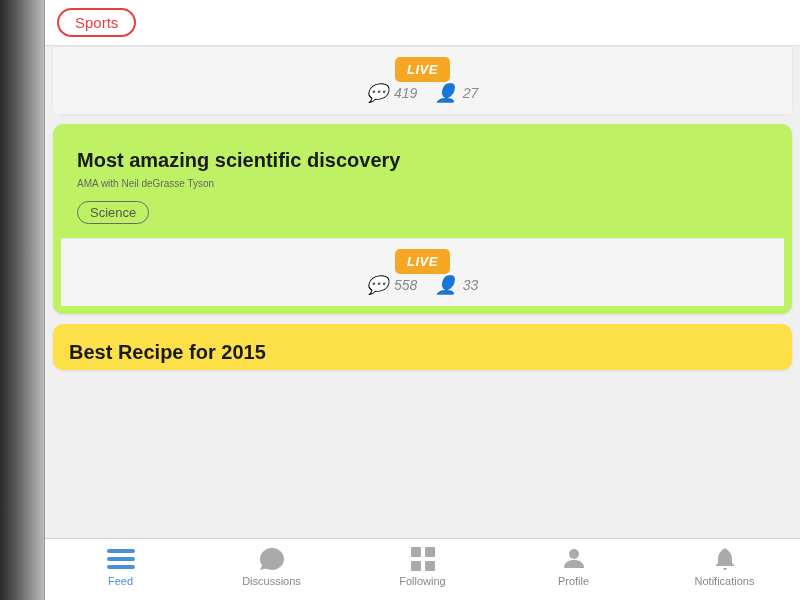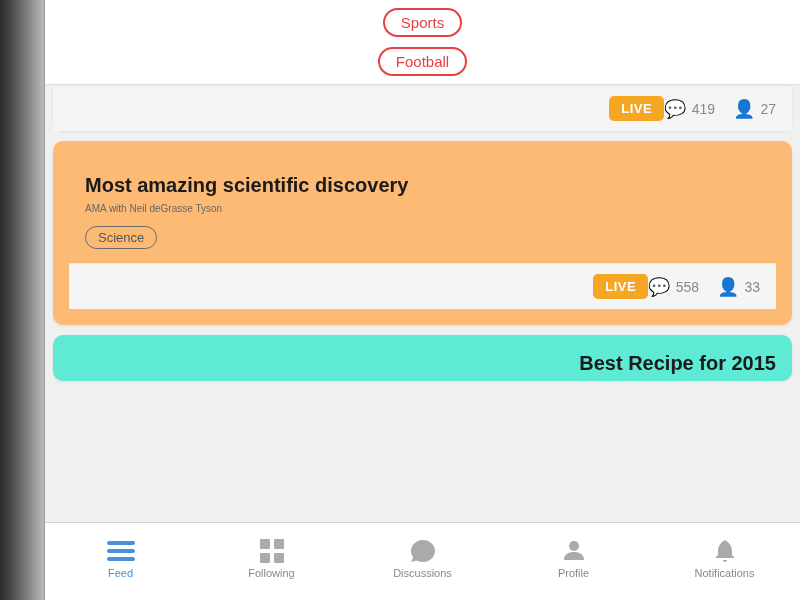--- a/index.html
+++ b/index.html
@@ -43,43 +43,43 @@
       bottom: 78px;
       overflow: hidden;
       background: #f0f0f0;
     }
 
     
     .tags-row {
       background: #fff;
       padding: 8px 12px 8px 12px;
       display: flex;
-      flex-direction: column;
+      flex-direction: row;
       align-items: center;
       gap: 10px;
       border-bottom: 1px solid #e0e0e0;
     }
 
     .tag-pill {
       border: 2px solid #e84040;
       border-radius: 20px;
       padding: 4px 16px;
       color: #e84040;
       font-size: 15px;
       font-weight: 500;
       background: #fff;
       cursor: pointer;
     }
 
     
     .card {
-      background: #fdba74;
+      background: #bef264;
       border-radius: 10px;
       margin: 10px 8px;
-      padding: 16px;
+      padding: 8px;
       overflow: hidden;
       box-shadow: 0 1px 3px rgba(0,0,0,0.08);
     }
 
     .card-body {
       padding: 16px 16px 0 16px;
     }
 
     .card-title {
       font-size: 20px;
@@ -103,24 +103,25 @@
       font-size: 13px;
       color: #555;
       margin-bottom: 14px;
     }
 
     
     .live-bar {
       background: #f5f5f5;
       padding: 10px 16px;
       display: flex;
-      flex-direction: row;
-      align-items: center;
-      justify-content: flex-end;
+      flex-direction: column;
+      align-items: center;
+      justify-content: flex-start;
       border-top: 1px solid #e8e8e8;
+      font-style: italic;
     }
 
     .live-badge {
       background: #f5a623;
       color: #fff;
       font-size: 13px;
       font-weight: 700;
       padding: 5px 12px;
       border-radius: 5px;
       letter-spacing: 0.5px;
@@ -150,21 +151,21 @@
       font-weight: 400;
       color: #888;
     }
 
     
     .bottom-nav {
       position: absolute;
       bottom: 0;
       left: 0;
       right: 0;
-      height: 78px;
+      height: 62px;
       background: #fff;
       border-top: 1px solid #d0d0d0;
       display: flex;
       flex-direction: row;
       align-items: stretch;
     }
 
     .nav-item {
       flex: 1;
       display: flex;
@@ -204,40 +205,38 @@
       height: 4px;
       border-radius: 2px;
       background: #4a90d9;
     }
     .feed-line:nth-child(1) { width: 28px; }
     .feed-line:nth-child(2) { width: 28px; }
     .feed-line:nth-child(3) { width: 28px; }
 
     
     .card-partial {
-      background: #5eead4;
+      background: #fde047;
       border-radius: 10px;
       margin: 2px 8px;
       padding: 0;
       overflow: hidden;
       box-shadow: 0 1px 3px rgba(0,0,0,0.08);
-      text-align: right;
     }
   </style>
 </head>
 <body>
 
 <div class="phone-edge"></div>
 
 <div class="main-content">
   <div class="feed-area">
 
     <div class="tags-row">
       <span class="tag-pill">Sports</span>
-      <span class="tag-pill">Football</span>
     </div>
 
     <div style="background:#fff; border-radius:0 0 10px 10px; margin:0 8px 0 8px; box-shadow: 0 1px 3px rgba(0,0,0,0.08);">
       <div class="live-bar">
         <span class="live-badge">LIVE</span>
         <div class="live-stats">
           <div class="stat-item">
             <span class="stat-icon">💬</span>
             <span class="stat-num">419</span>
           </div>
@@ -286,41 +285,41 @@
           <div class="feed-line"></div>
           <div class="feed-line"></div>
           <div class="feed-line"></div>
         </div>
       </div>
       <span class="nav-label" style="color:#4a90d9;">Feed</span>
     </div>
 
     <div class="nav-item">
       <div class="nav-icon">
+        <svg width="28" height="26" viewBox="0 0 28 26" fill="none">
+          <path d="M14 2C7.373 2 2 6.925 2 13c0 2.386.832 4.594 2.224 6.373L2 24l5.333-1.44C8.994 23.49 11.434 24 14 24c6.627 0 12-4.925 12-11S20.627 2 14 2z" fill="#aaa"></path>
+        </svg>
+      </div>
+      <span class="nav-label">Discussions</span>
+    </div>
+
+    <div class="nav-item">
+      <div class="nav-icon">
         <svg width="26" height="26" viewBox="0 0 26 26" fill="none">
           <rect x="1" y="1" width="10" height="10" rx="1" fill="#aaa"></rect>
           <rect x="15" y="1" width="10" height="10" rx="1" fill="#aaa"></rect>
           <rect x="1" y="15" width="10" height="10" rx="1" fill="#aaa"></rect>
           <rect x="15" y="15" width="10" height="10" rx="1" fill="#aaa"></rect>
         </svg>
       </div>
       <span class="nav-label">Following</span>
     </div>
 
     <div class="nav-item">
       <div class="nav-icon">
-        <svg width="28" height="26" viewBox="0 0 28 26" fill="none">
-          <path d="M14 2C7.373 2 2 6.925 2 13c0 2.386.832 4.594 2.224 6.373L2 24l5.333-1.44C8.994 23.49 11.434 24 14 24c6.627 0 12-4.925 12-11S20.627 2 14 2z" fill="#aaa"></path>
-        </svg>
-      </div>
-      <span class="nav-label">Discussions</span>
-    </div>
-
-    <div class="nav-item">
-      <div class="nav-icon">
         <svg width="24" height="26" viewBox="0 0 24 26" fill="none">
           <circle cx="12" cy="8" r="5" fill="#aaa"></circle>
           <path d="M2 22c0-5.523 4.477-8 10-8s10 2.477 10 8H2z" fill="#aaa"></path>
         </svg>
       </div>
       <span class="nav-label">Profile</span>
     </div>
 
     <div class="nav-item">
       <div class="nav-icon">

